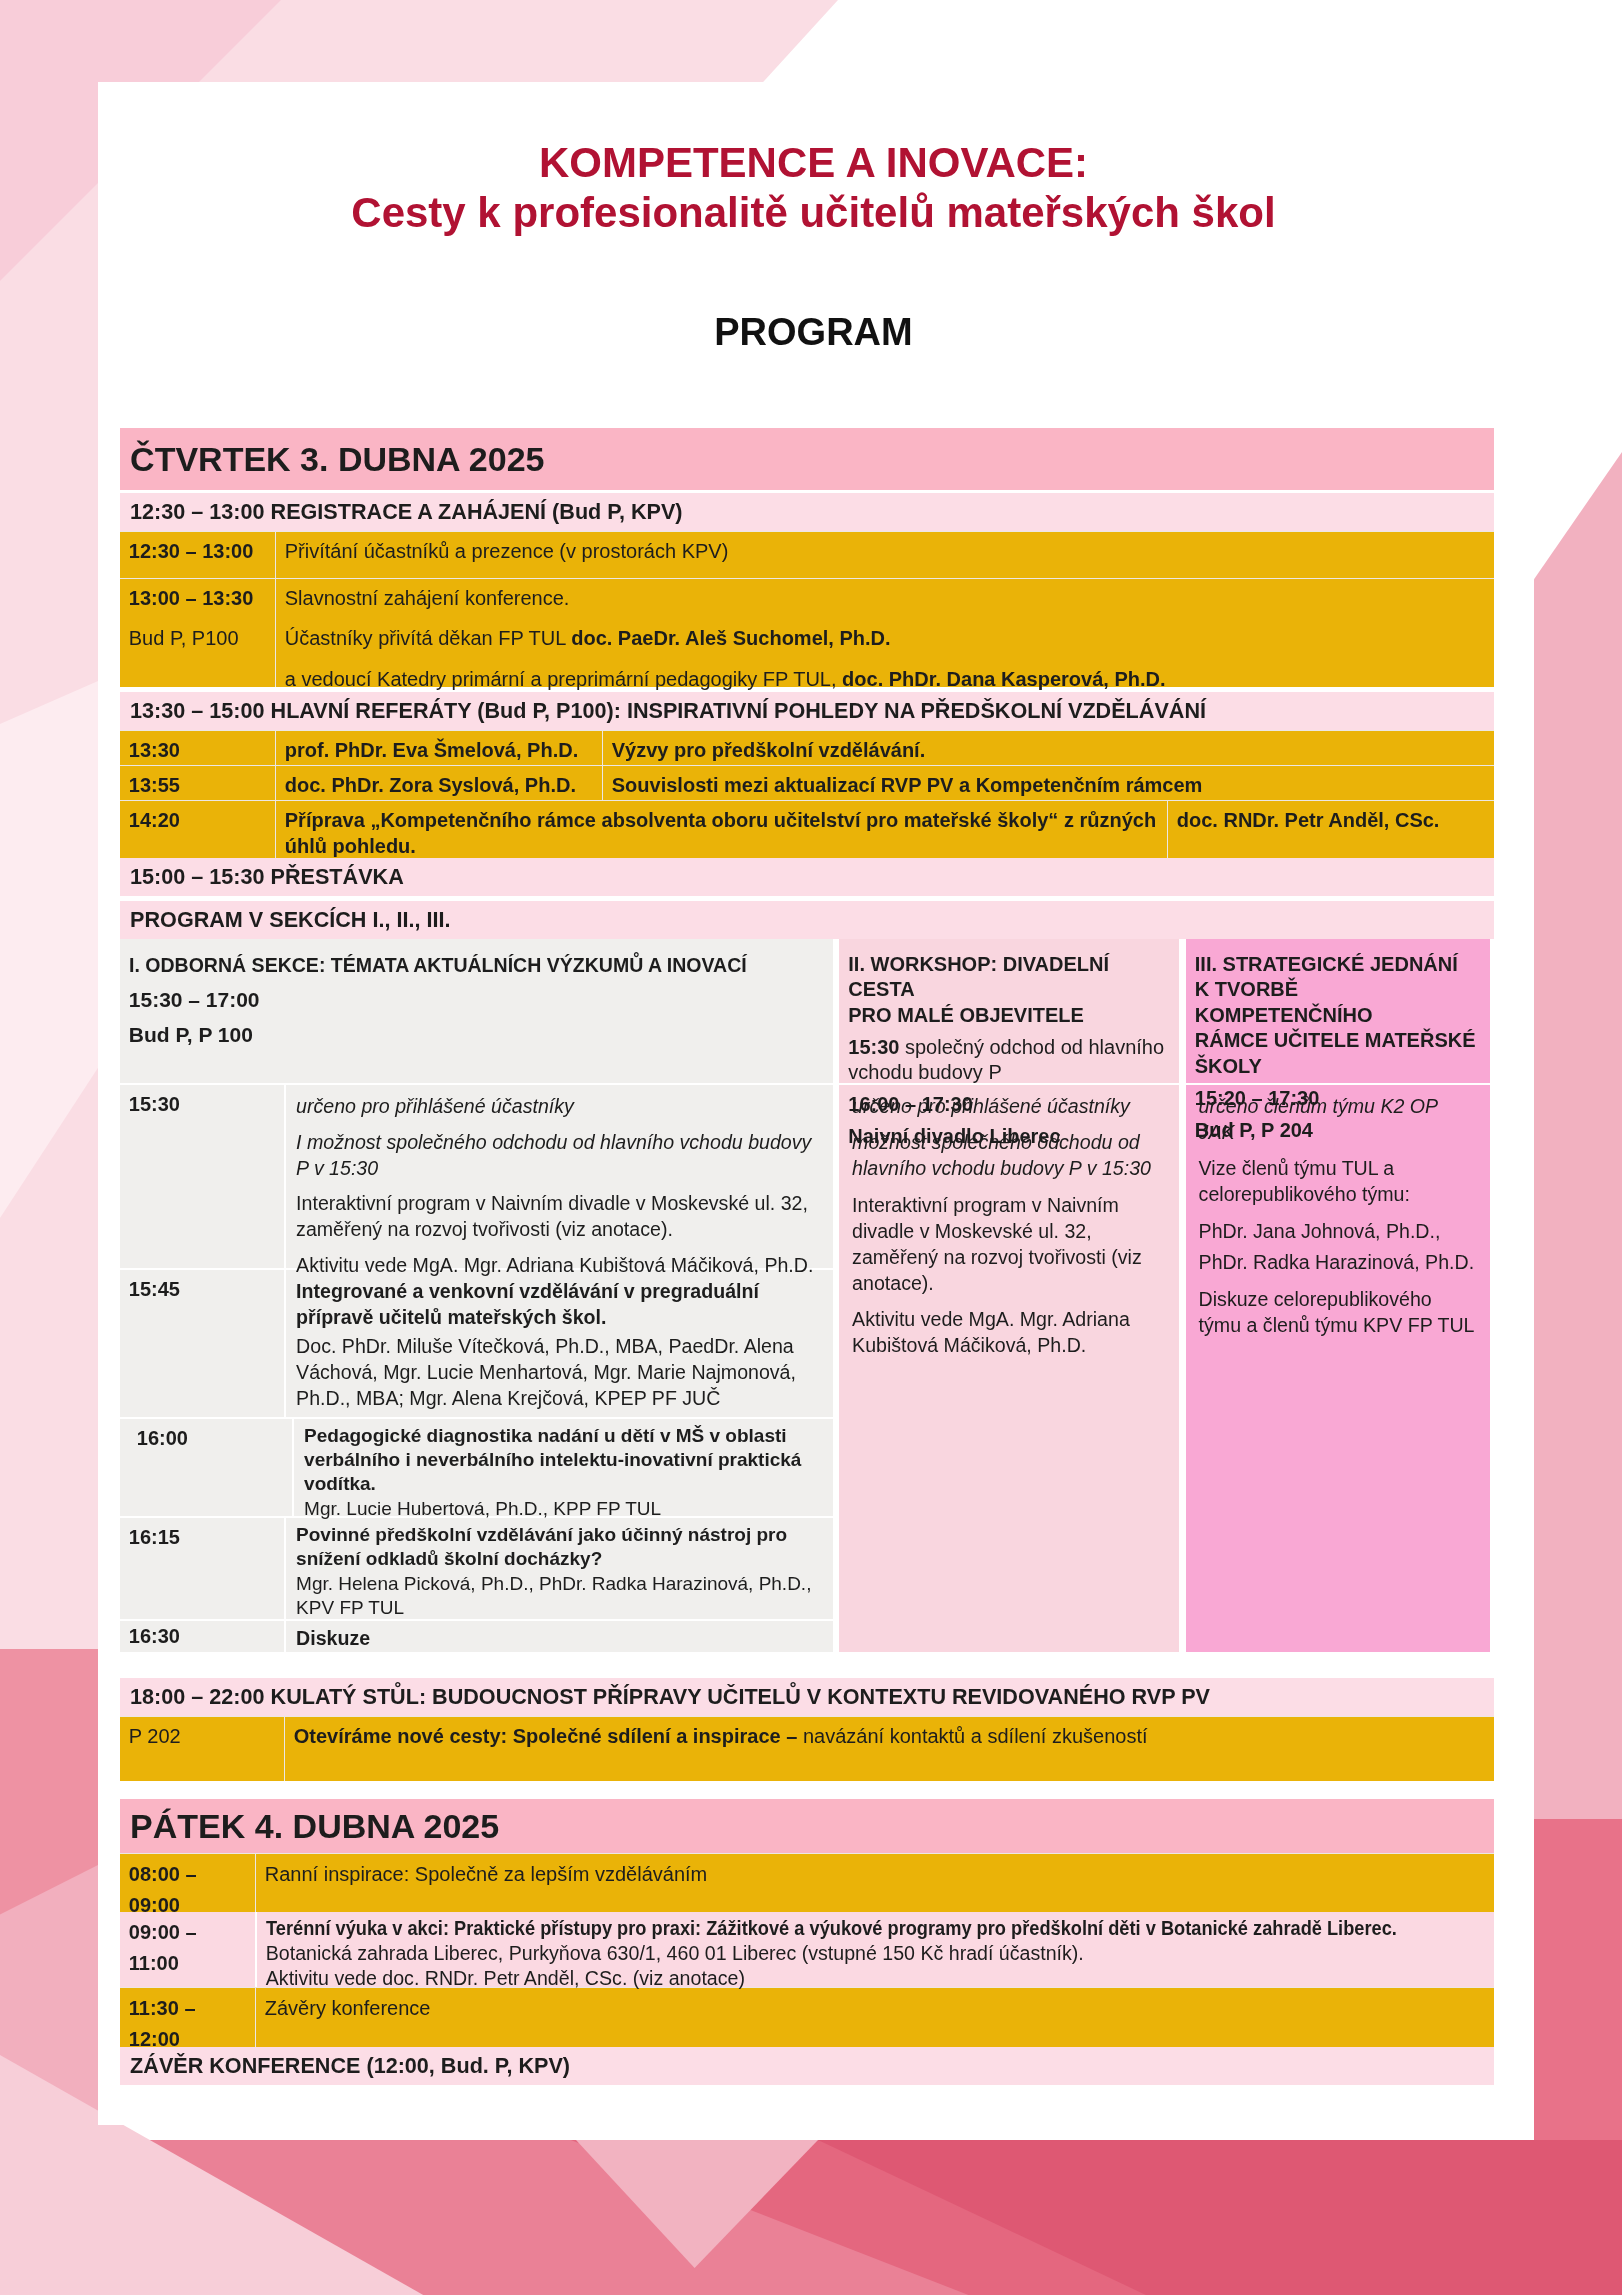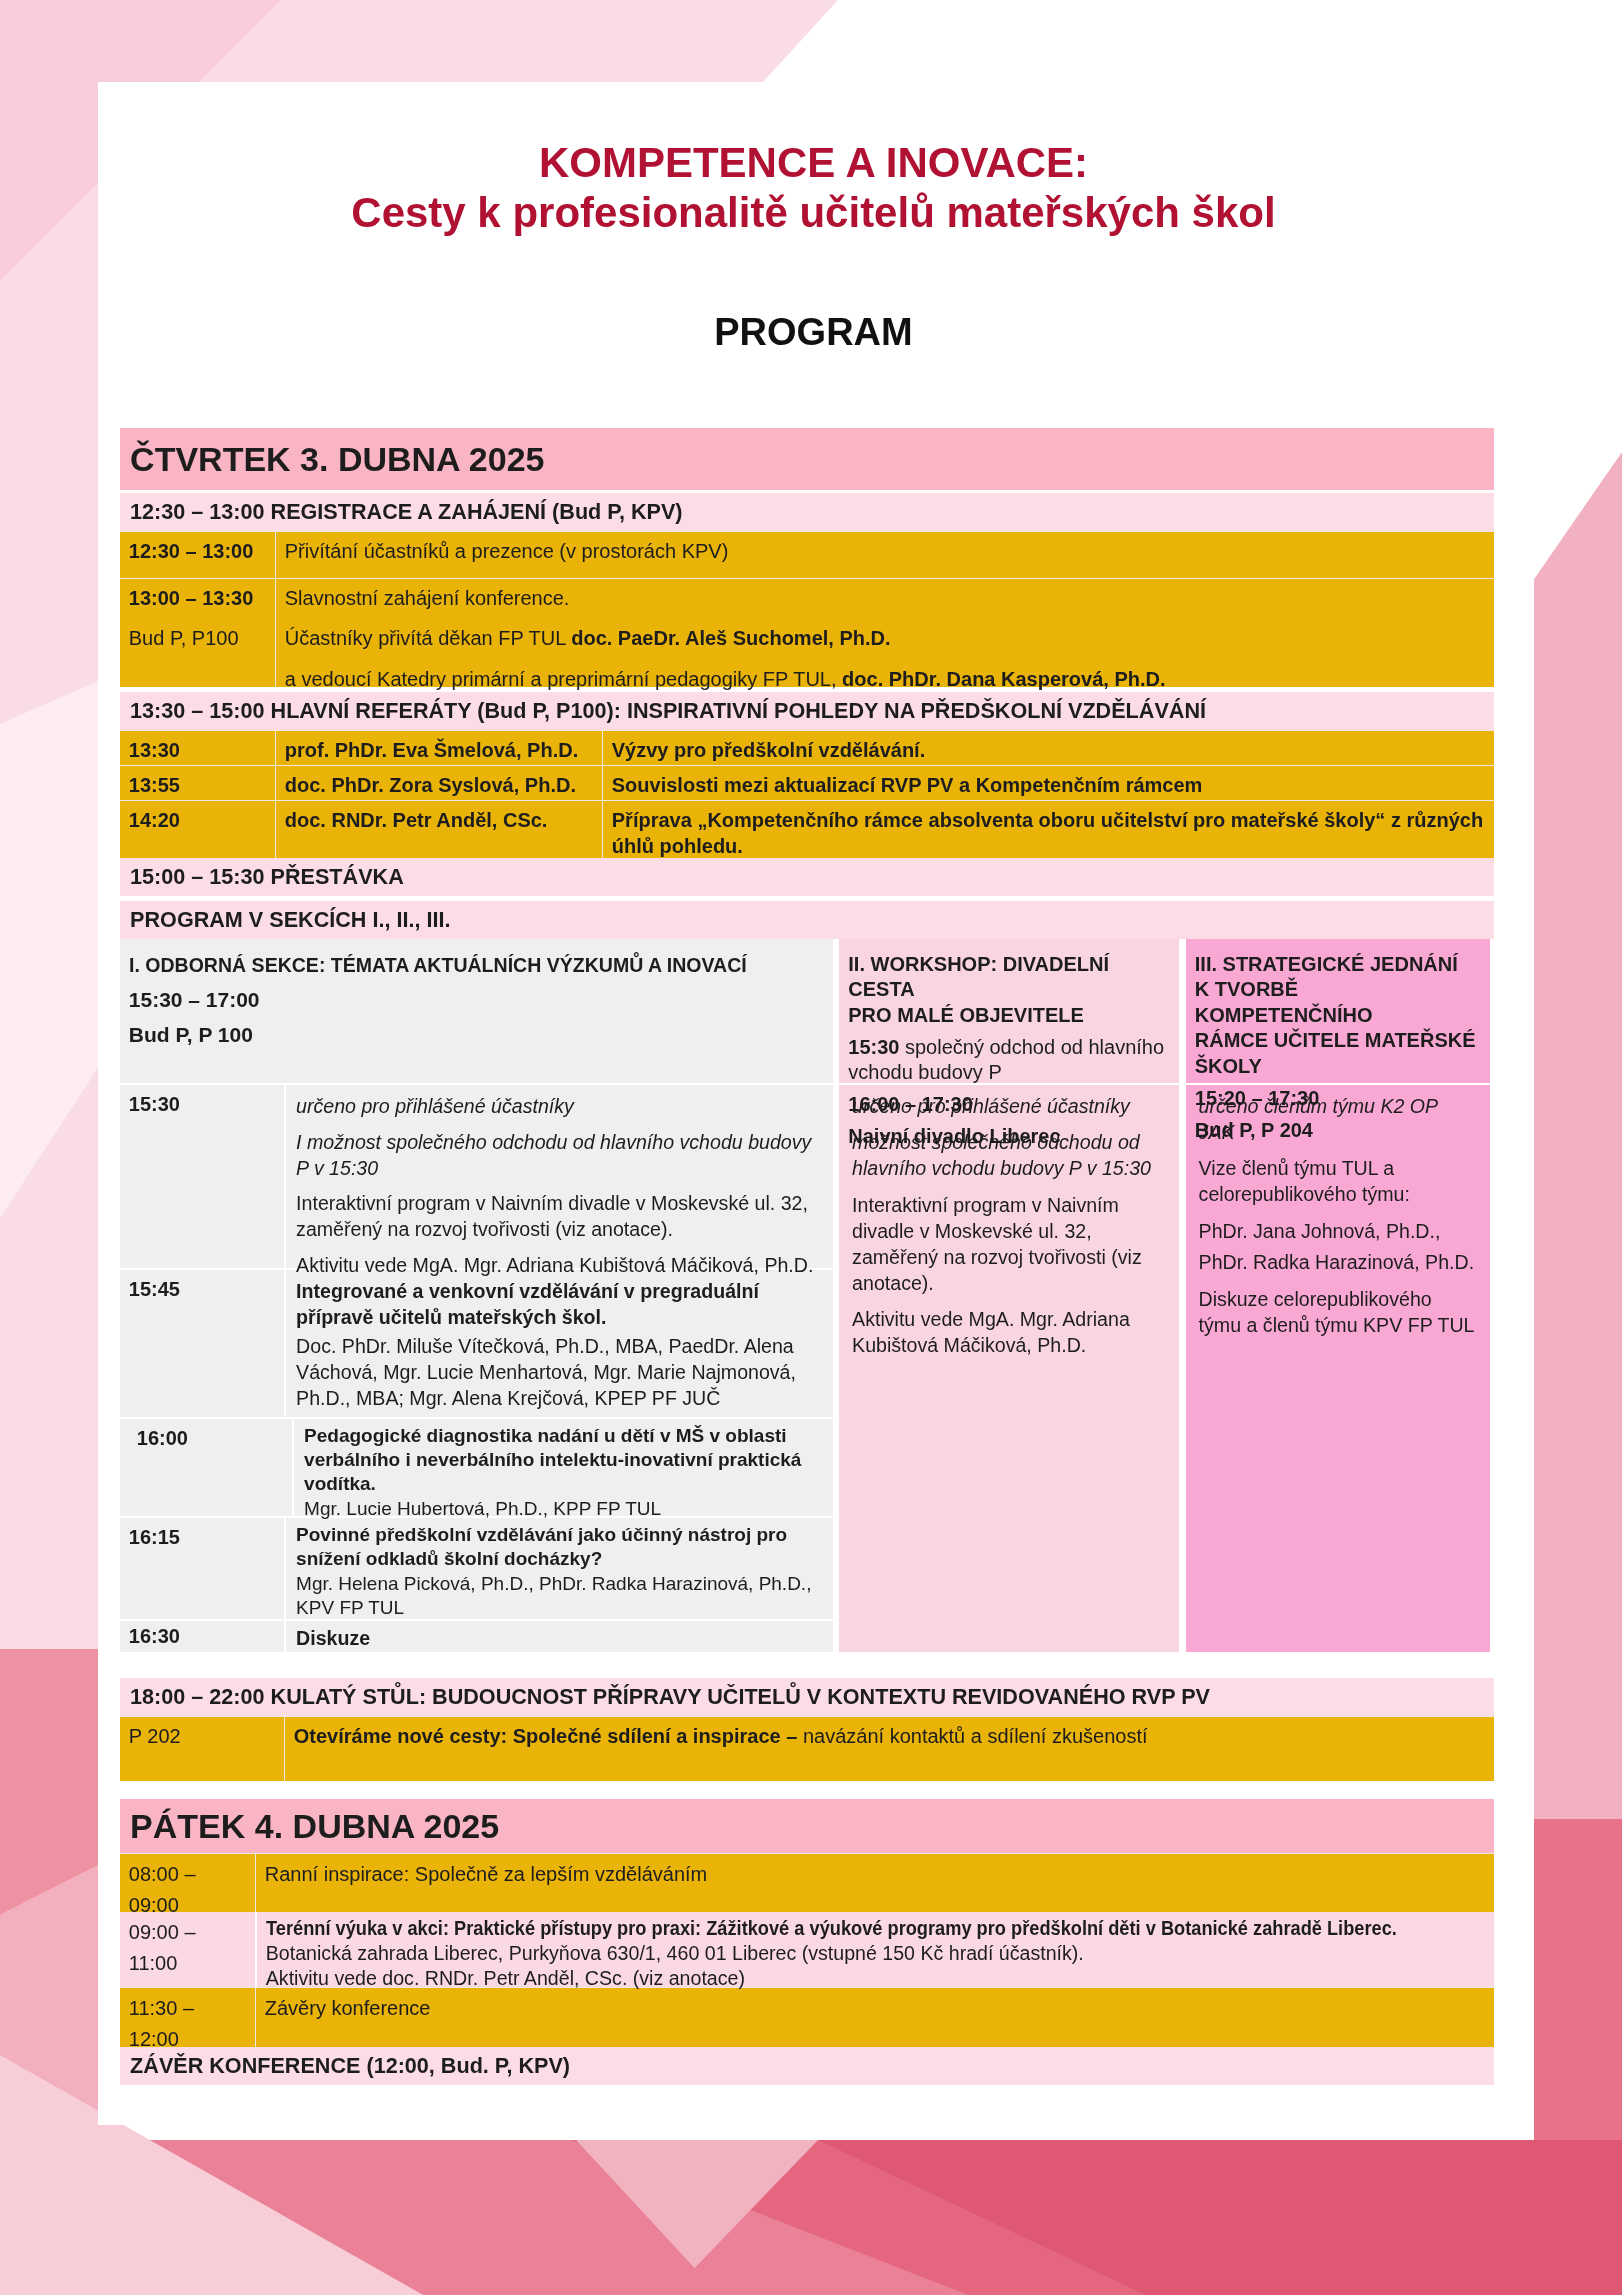--- a/index.html
+++ b/index.html
@@ -62,21 +62,21 @@
   .crow{display:flex;border-top:2px solid #ffffff;box-sizing:border-box;}
   .crow:first-child{border-top:none;}
   .ctime{width:164px;flex:none;font-weight:bold;font-size:20px;padding:7.9px 0 0 9.2px;box-sizing:border-box;}
   .cbody{flex:1;border-left:2px solid #ffffff;padding:7.9px 11.8px 0 10.5px;
          font-size:19.6px;line-height:26px;box-sizing:border-box;}
   .cbody p{margin:0 0 9.8px 0;}
   .pad2{padding:7.9px 13px 0 13px;font-size:19.6px;line-height:26px;}
   .pad2 p{margin:0 0 10.5px 0;}
   .r1{height:183px;} .r2{height:149px;} .r3{height:99px;padding-left:8px;} .r4{height:103px;} .r5{height:34px;}
   
-  .ftcol{width:135px;flex:none;font-weight:normal;}
+  .ftcol{width:135px;flex:none;font-weight:bold;}
   .fccol{flex:1;border-left:1.3px solid #ece7e4;}
   .pinkrow{background:#fbd9e2;}
   .pinkrow .fccol{border-left:2px solid #ffffff;}
 </style>
 </head>
 <body>
 
 <div class="page">
 
   <div class="decor d-left-strip"></div>
@@ -138,22 +138,22 @@
         <div class="cell spk ccol" style="border-left:1.3px solid #ece7e4;">prof. PhDr. Eva Šmelová, Ph.D.</div>
         <div class="cell topic">Výzvy pro předškolní vzdělávání.</div>
       </div>
       <div class="row" style="height:35px;">
         <div class="cell tcol">13:55</div>
         <div class="cell spk ccol" style="border-left:1.3px solid #ece7e4;">doc. PhDr. Zora Syslová, Ph.D.</div>
         <div class="cell topic">Souvislosti mezi aktualizací RVP PV a Kompetenčním rámcem</div>
       </div>
       <div class="row" style="height:58px;">
         <div class="cell tcol">14:20</div>
+        <div class="cell topic">Příprava „Kompetenčního rámce absolventa oboru učitelství pro mateřské školy“ z různých úhlů pohledu.</div>
         <div class="cell spk ccol" style="border-left:1.3px solid #ece7e4;">doc. RNDr. Petr Anděl, CSc.</div>
-        <div class="cell topic">Příprava „Kompetenčního rámce absolventa oboru učitelství pro mateřské školy“ z různých úhlů pohledu.</div>
       </div>
 
       <div class="band">
         <span>15:00 – 15:30 PŘESTÁVKA</span>
       </div>
 
       <div class="gap8"></div>
       <div class="band">
         <span>PROGRAM V SEKCÍCH I., II., III.</span>
       </div>

